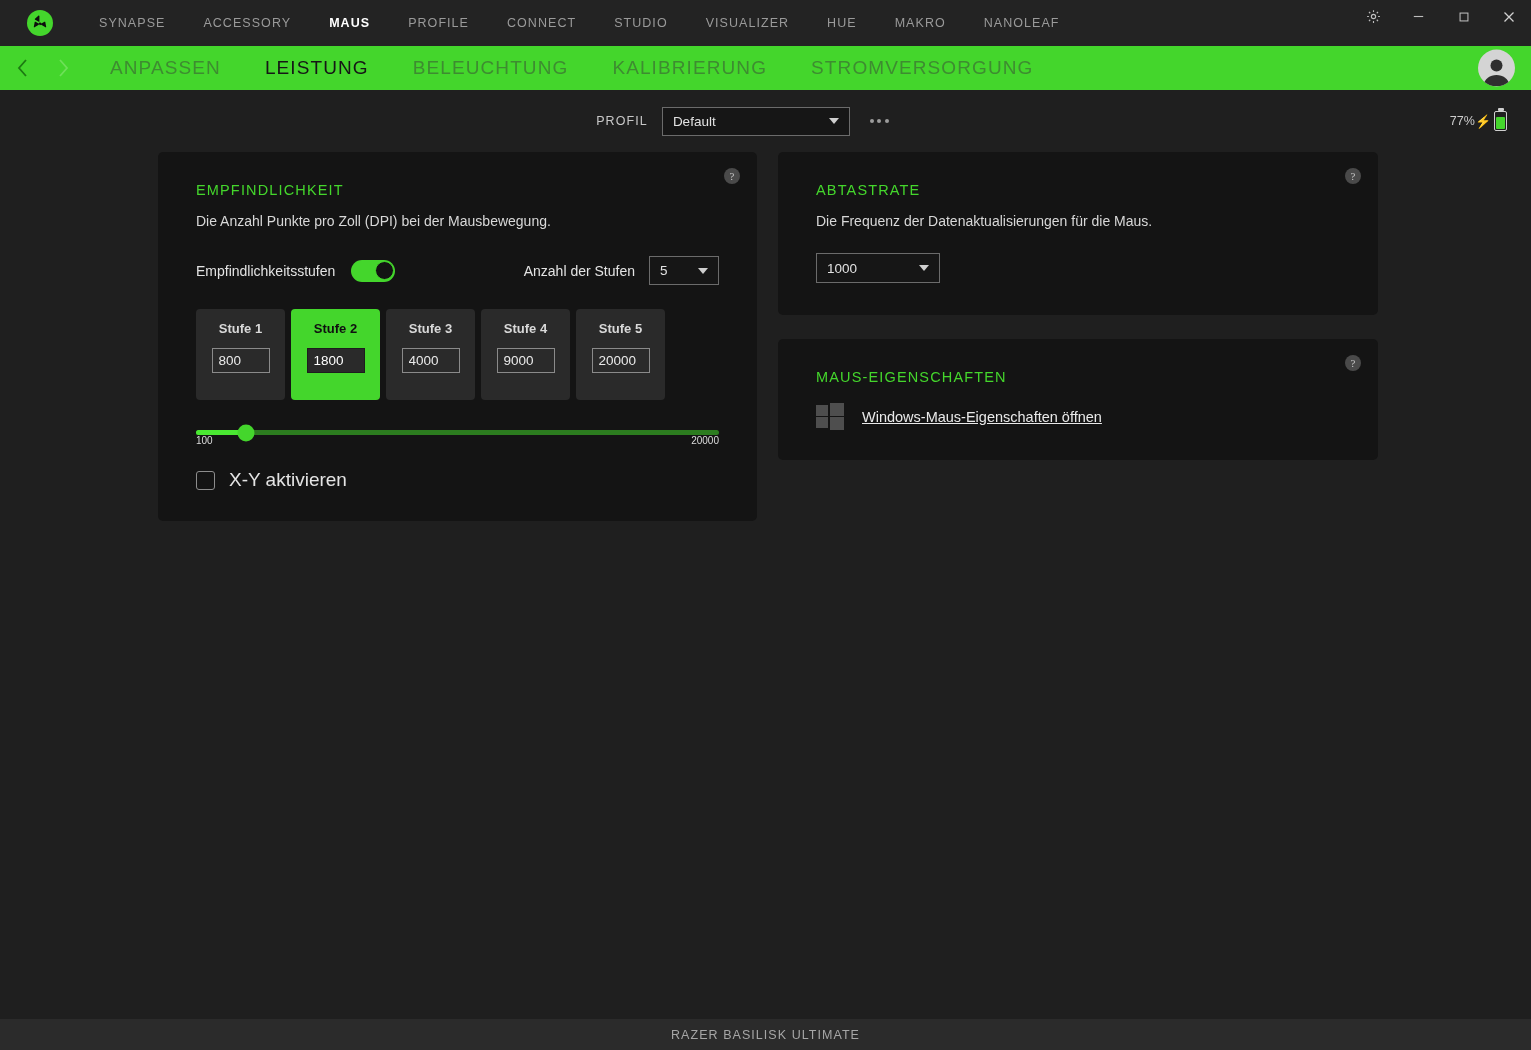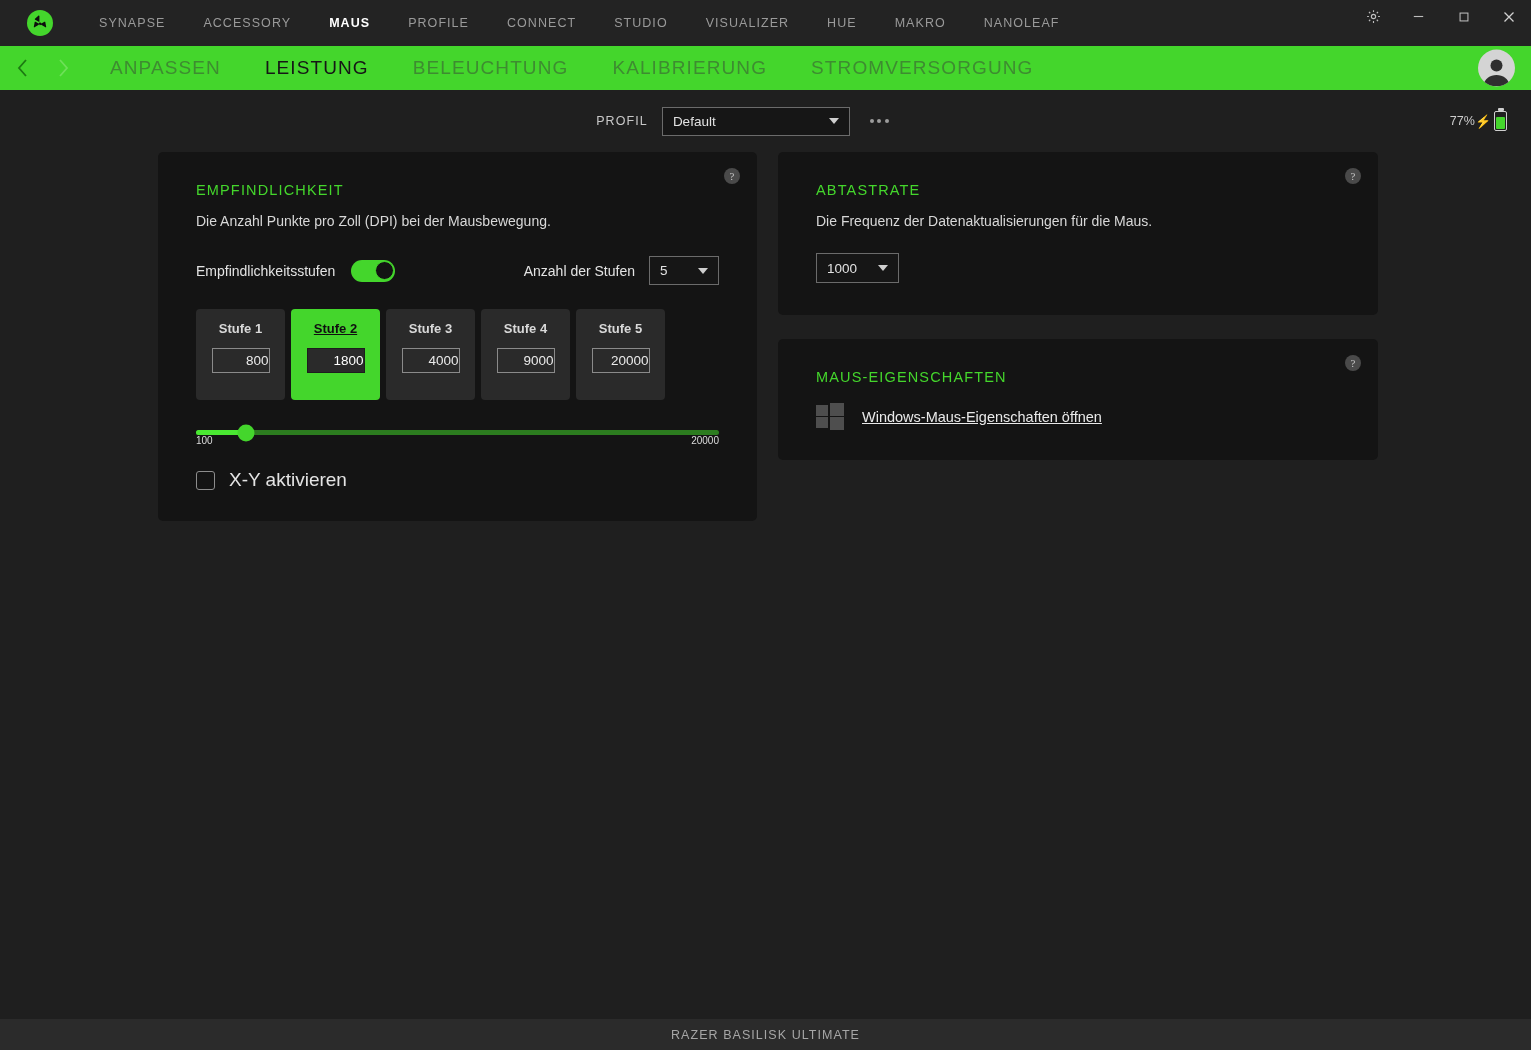--- a/index.html
+++ b/index.html
@@ -151,24 +151,23 @@
     width: 89px; height: 91px; background: #2a2a2a; border-radius: 4px;
     display: flex; flex-direction: column; align-items: center;
     padding-top: 12px; cursor: pointer;
   }
   .stage-card .st-name { font-size: 13px; font-weight: bold; color: #d9d9d9; }
   .stage-card .st-input {
     margin-top: 12px; width: 58px; height: 25px;
     border: 1px solid #8a8a8a; background: transparent;
     color: #eaeaea; font-size: 13.5px; padding-left: 6px;
     font-family: "Liberation Sans", sans-serif;
-    text-align: right;
   }
   .stage-card.active { background: #44d62c; }
-  .stage-card.active .st-name { color: #101010; text-decoration: underline; }
+  .stage-card.active .st-name { color: #101010; }
   .stage-card.active .st-input {
     background: #2a2a2a; border: 1px solid #1d1d1d; color: #ffffff;
   }
 
   .slider-wrap { margin-top: 30px; }
   .slider-track {
     position: relative; height: 5px; border-radius: 3px; background: #2c7c1f;
   }
   .slider-fill {
     position: absolute; left: 0; top: 0; height: 5px; border-radius: 3px; background: #4ae832;
@@ -185,21 +184,21 @@
 
   .check-row { display: flex; align-items: center; gap: 14px; margin-top: 23px; }
   .checkbox {
     width: 19px; height: 19px; border: 1.6px solid #8d8d8d; border-radius: 3px;
     background: transparent; cursor: pointer;
   }
   .check-label { color: #e4e4e4; font-size: 19px; }
 
   
   .panel.abtastrate { padding-bottom: 32px; }
-  .combo.rate-combo { width: 83px; height: 30px; margin-top: 24px; }
+  .combo.rate-combo { width: 124px; height: 30px; margin-top: 24px; }
 
   .mouse-prop-row { display: flex; align-items: center; gap: 18px; margin-top: 18px; }
   .win-logo { width: 28px; height: 27px; position: relative; }
   .win-logo span { position: absolute; background: #4e4e4e; display: block; }
   .win-logo .q1 { left: 0;  top: 2px;  width: 12px; height: 11px; }
   .win-logo .q2 { left: 14px; top: 0;  width: 14px; height: 13px; }
   .win-logo .q3 { left: 0;  top: 14px; width: 12px; height: 11px; }
   .win-logo .q4 { left: 14px; top: 14px; width: 14px; height: 13px; }
   .prop-link {
     color: #e9e9e9; font-size: 14.5px; text-decoration: underline; cursor: pointer;

